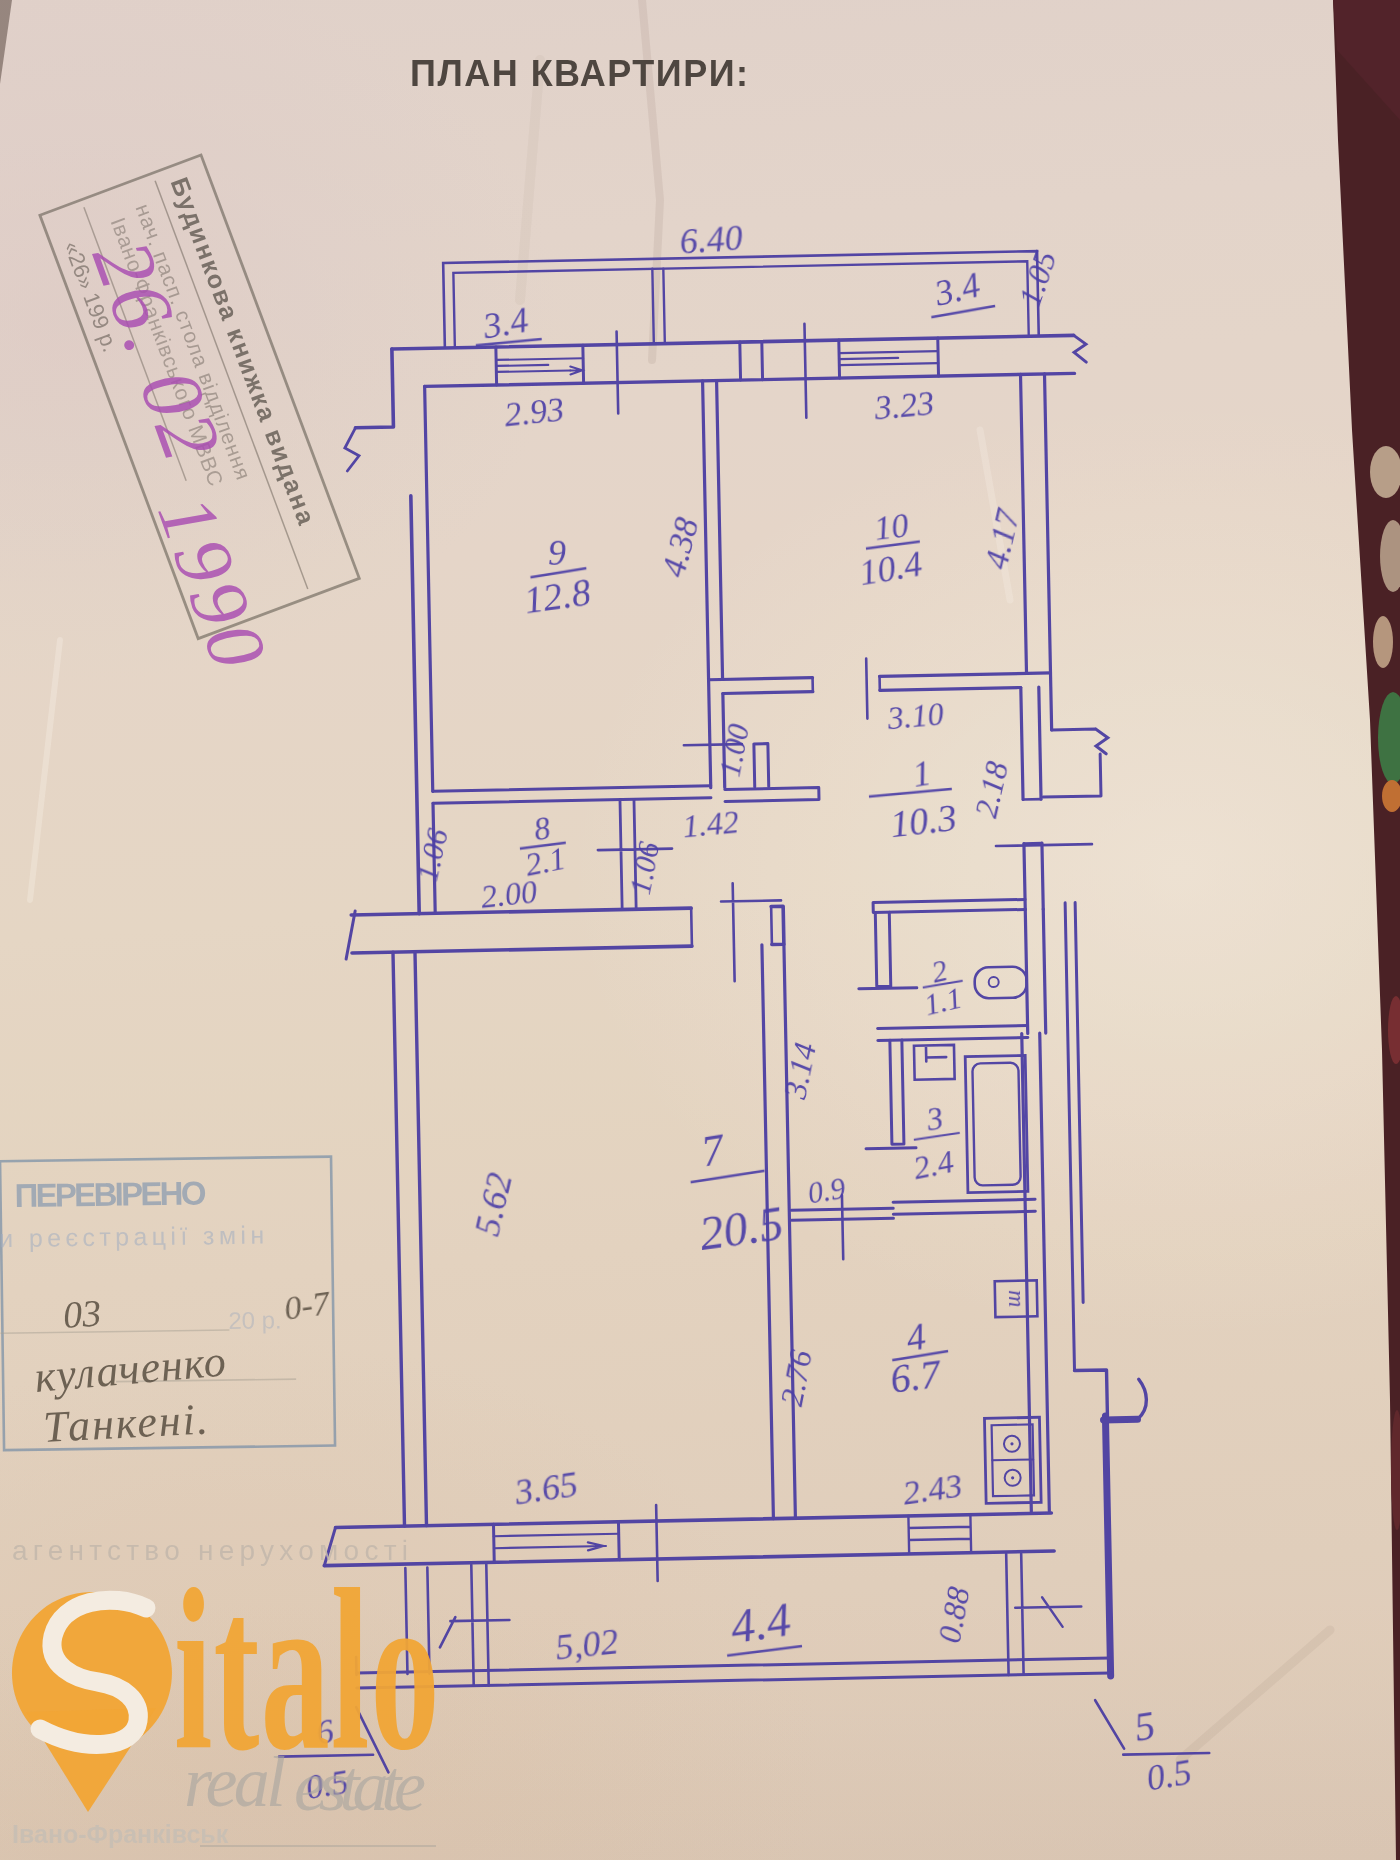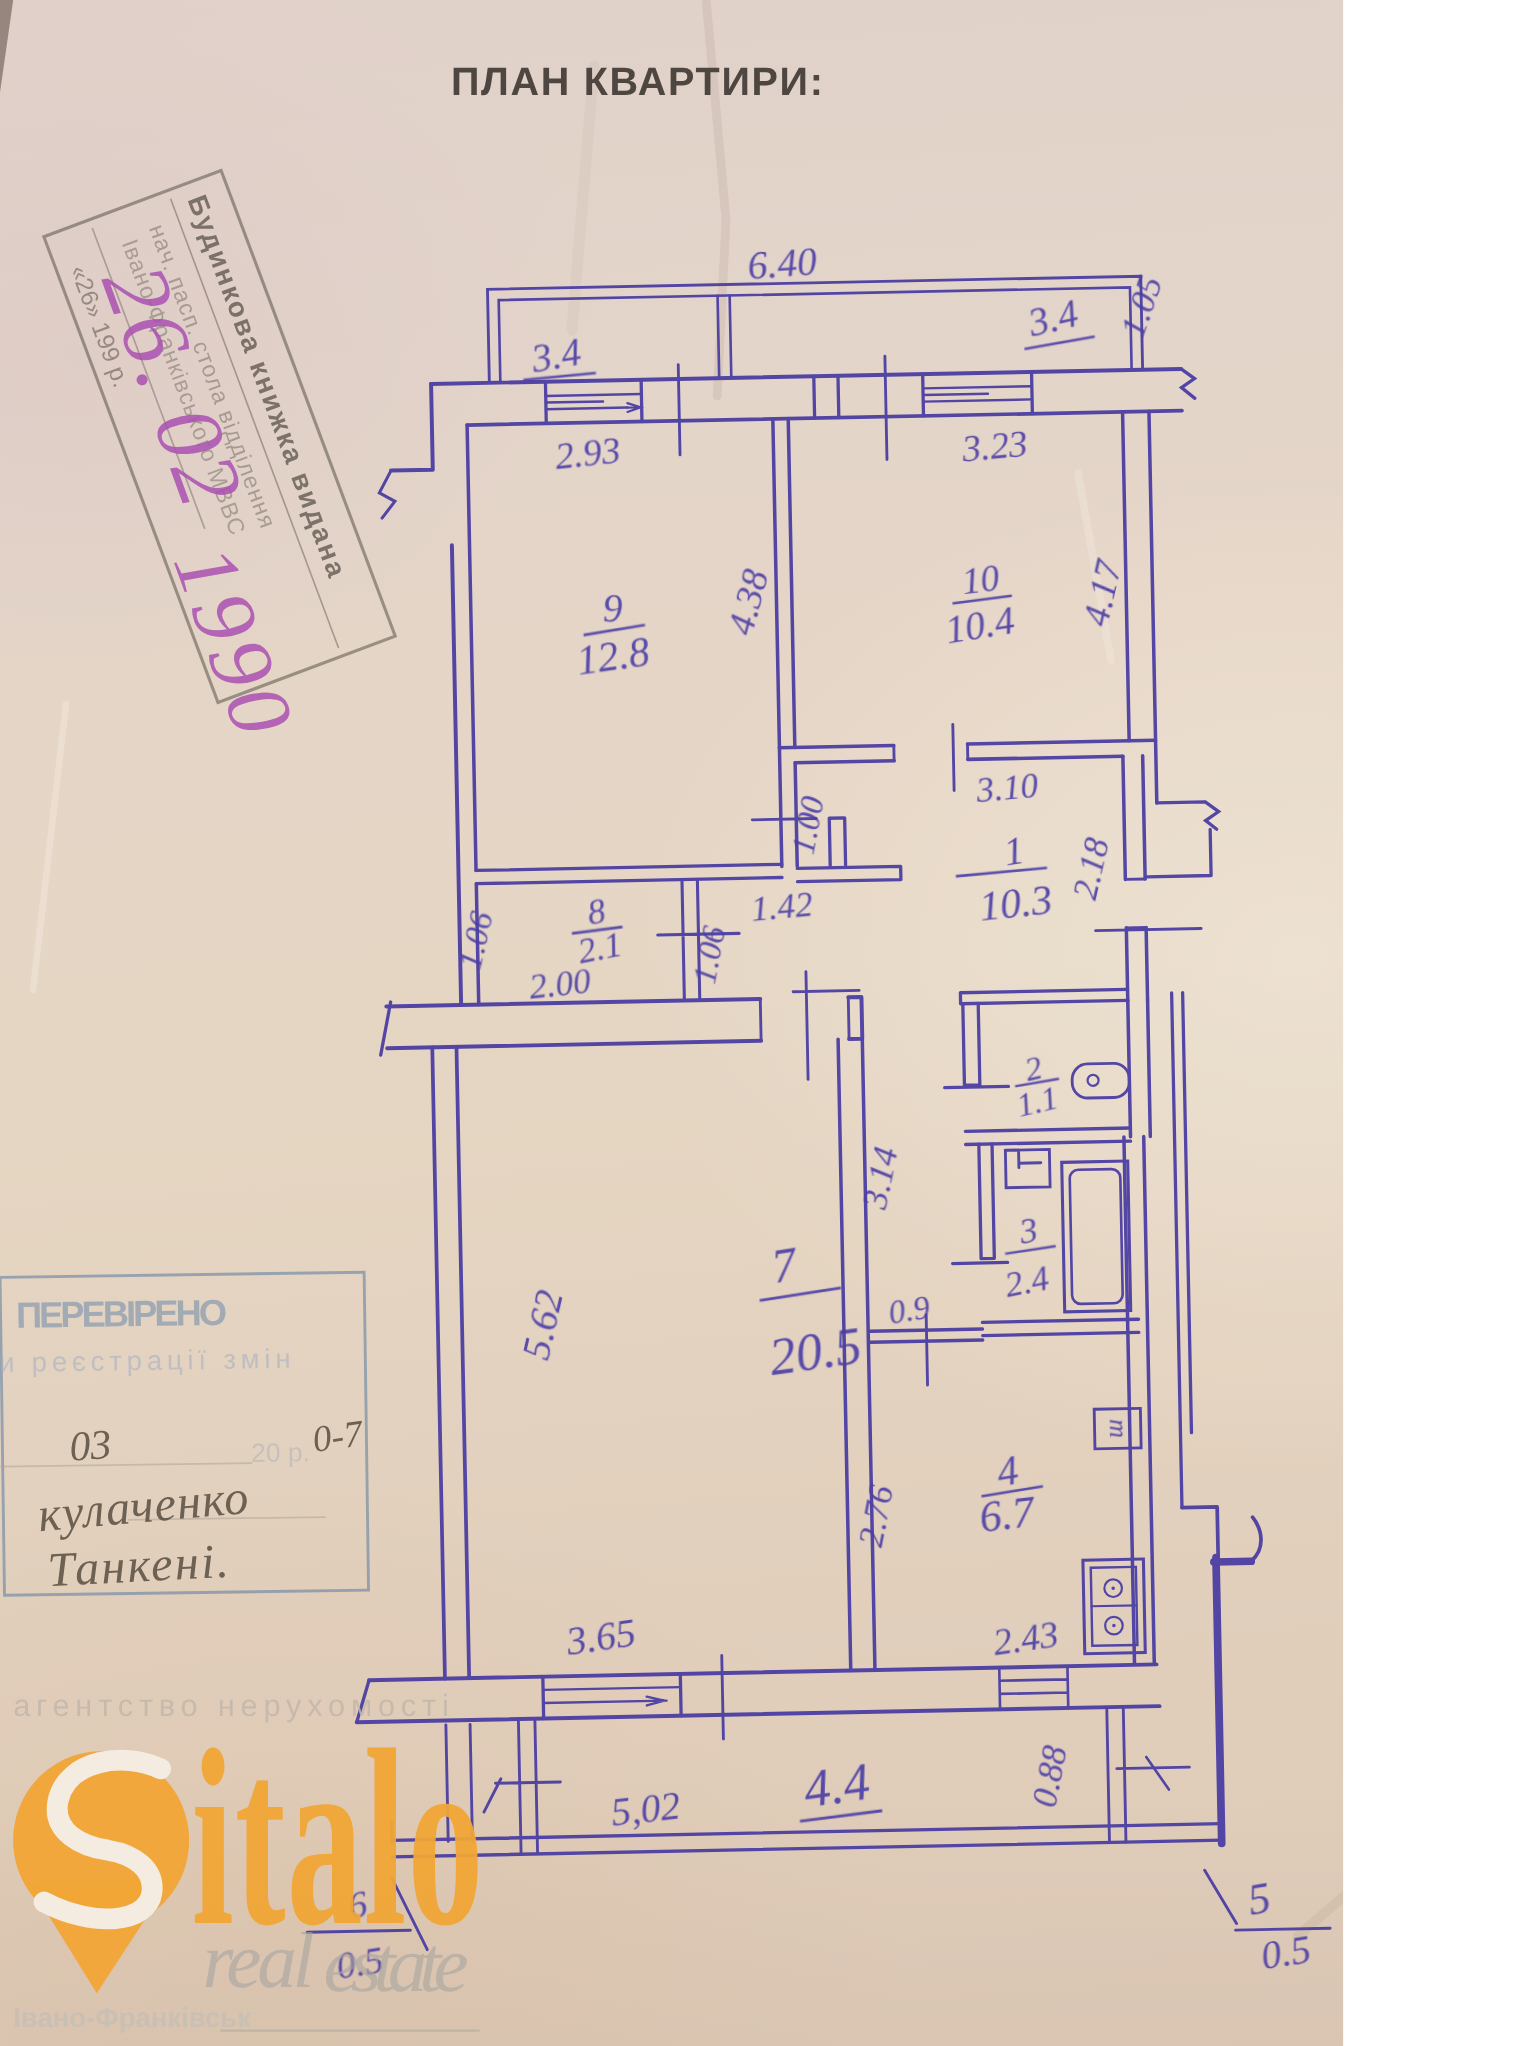--- a/index.html
+++ b/index.html
@@ -1,16 +1,16 @@
 <!DOCTYPE html>
 <html><head>
 <meta charset="utf-8">
 <style>
 html,body{margin:0;padding:0}
-.page{position:relative;width:1221px;height:1860px;overflow:hidden;
+.page{position:relative;width:1400px;height:1860px;overflow:hidden;
  font-family:"Liberation Sans",sans-serif;
  background:
   linear-gradient(180deg, rgba(190,162,132,0) 86%, rgba(190,162,132,0.12) 100%),
   radial-gradient(850px 650px at 1180px 870px, rgba(247,238,226,.6), rgba(247,238,226,0) 72%),
   radial-gradient(800px 600px at 260px 1760px, rgba(221,196,172,.5), rgba(221,196,172,0) 70%),
   radial-gradient(700px 520px at 70px 320px, rgba(220,202,200,.55), rgba(220,202,200,0) 70%),
   linear-gradient(176deg,#e3d4cf 0%,#e6d7d0 14%,#e8d9cd 30%,#e8dac9 48%,#e6d5c3 66%,#e3d1bf 84%,#dfccbc 100%);}
 svg{position:absolute;left:0;top:0}
 .dim{font-family:"Liberation Serif",serif;font-style:italic;fill:#4a3da6}
 </style>

